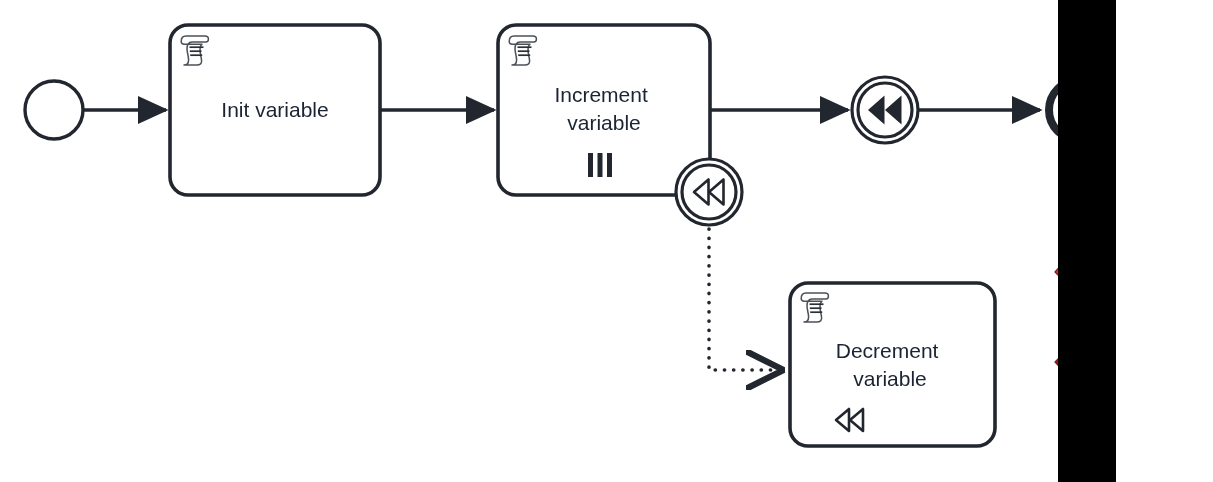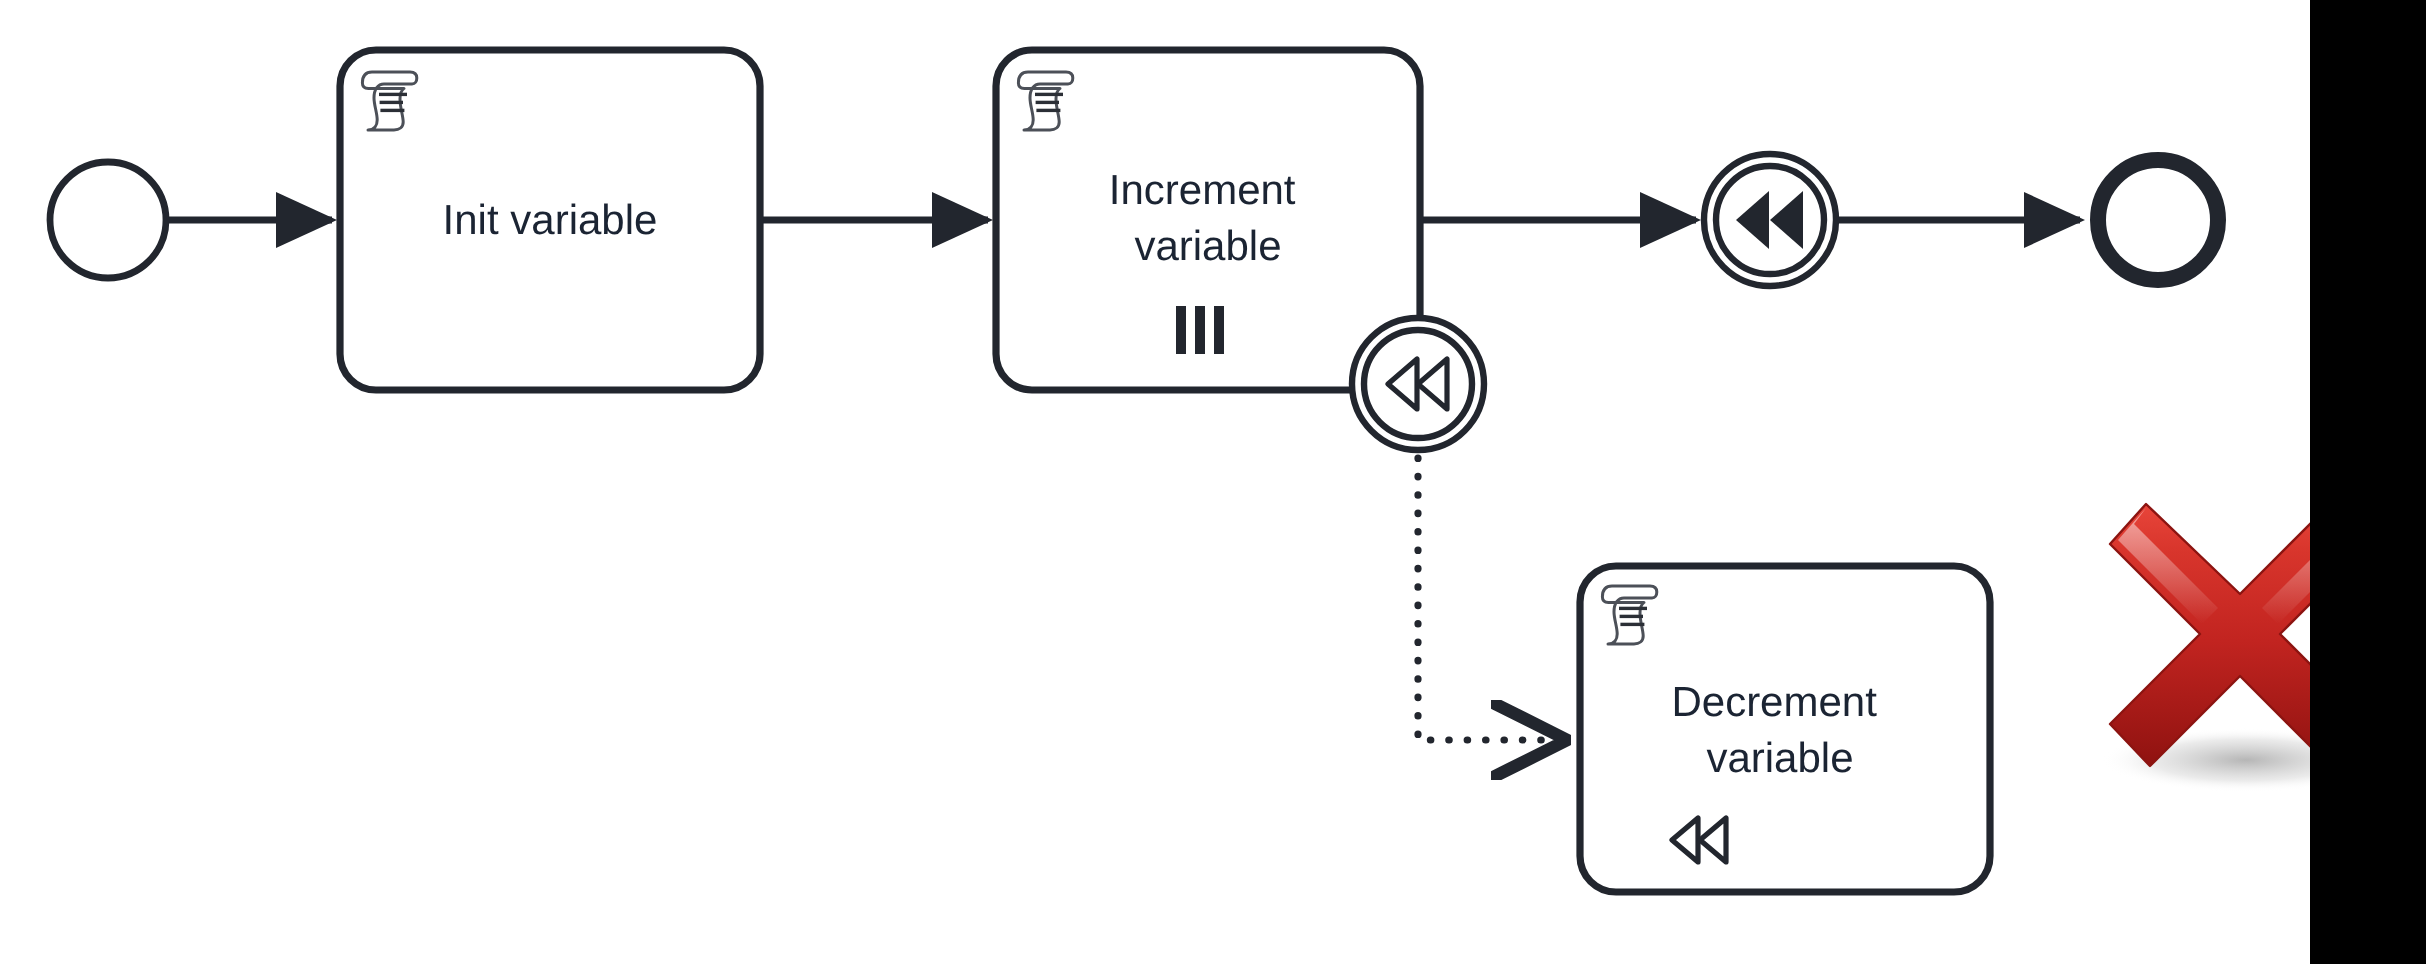--- a/index.html
+++ b/index.html
@@ -2,21 +2,21 @@
 <html><head>
 <meta charset="utf-8">
 <style>
   html, body {
     margin: 0;
     padding: 0;
     background: #ffffff;
   }
   #canvas {
     position: relative;
-    width: 1213px;
+    width: 1116px;
     height: 482px;
     background: #ffffff;
     overflow: hidden;
     font-family: "Liberation Sans", sans-serif;
   }
   #bpmn-svg {
     position: absolute;
     left: 0;
     top: 0;
     width: 1213px;

